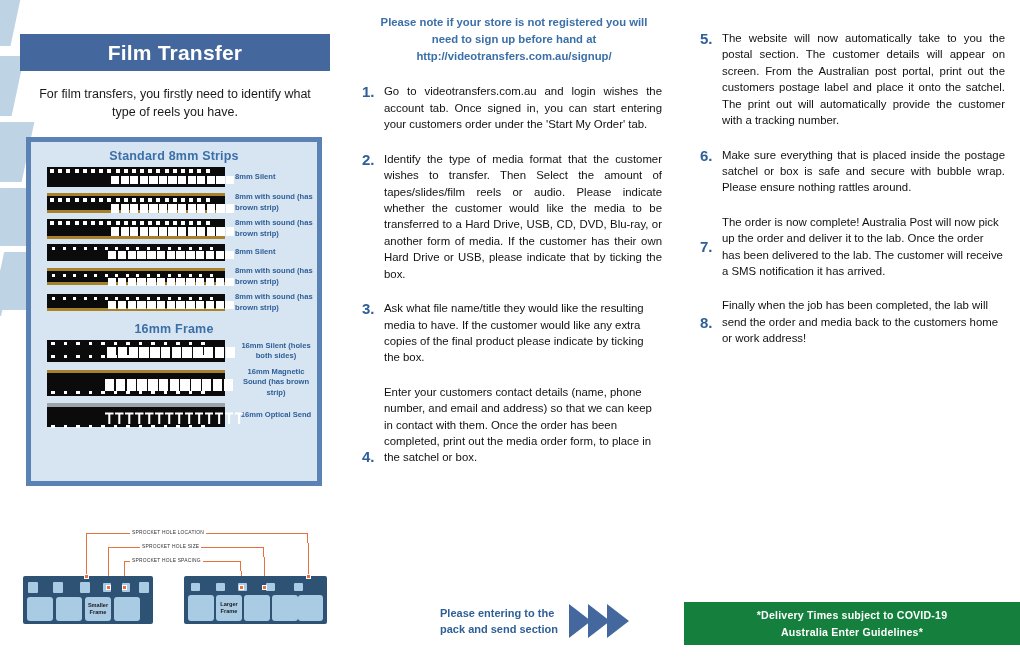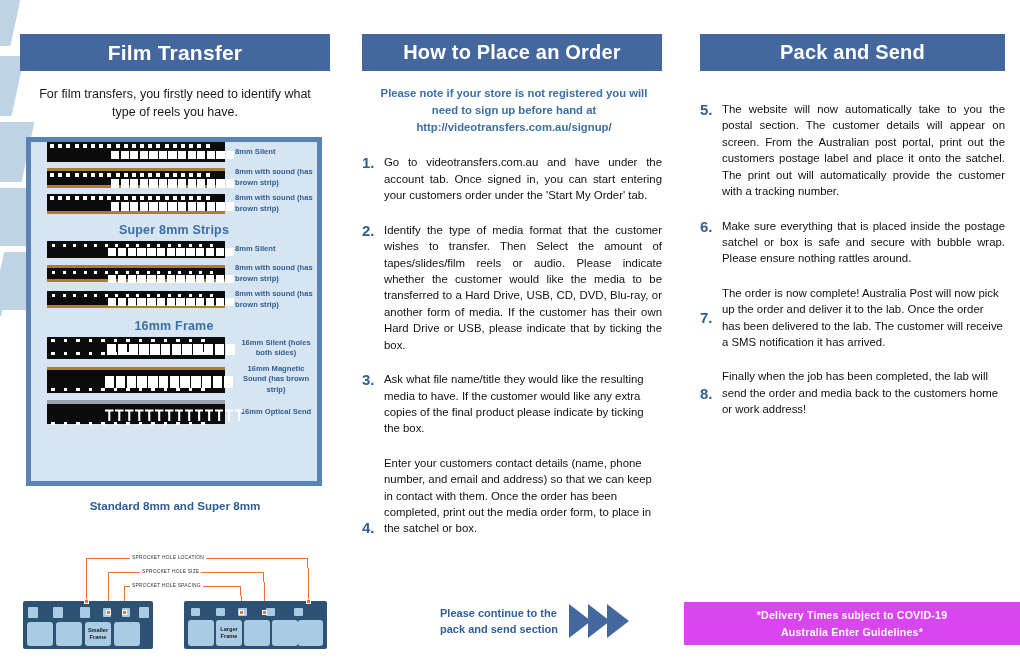--- a/index.html
+++ b/index.html
@@ -109,21 +109,21 @@
   }
   .arrows{display:flex;margin-left:14px;}
   .arrows i{
     width:0;height:0;display:block;
     border-top:17px solid transparent;border-bottom:17px solid transparent;
     border-left:22px solid #44689e;margin-left:-3px;
   }
 
   .covid{
     position:absolute;left:-16px;bottom:15px;width:336px;height:43px;
-    background:#d946ef;color:#fff;font-weight:bold;font-size:10.6px;
+    background:#15803d;color:#fff;font-weight:bold;font-size:10.6px;
     display:flex;flex-direction:column;align-items:center;justify-content:center;
     line-height:1.55;letter-spacing:.2px;text-align:center;
   }
 </style>
 </head>
 <body>
 
 <div class="page">
 
   <div class="deco">
@@ -136,20 +136,21 @@
   </div>
 
   <div class="col col-1">
 
     <div class="banner banner-1">Film Transfer</div>
 
     <div class="intro">For film transfers, you firstly need to identify what type of reels you have.</div>
 
     <div class="film-panel">
 
+      <div class="grp-title">Standard 8mm Strips</div>
       <div class="strip-row">
         <div class="strip-wrap">
           <div class="strip s-std" style="width: 178px; height: 20px;">
               <div class="holes" style="left: 3px; top: 2px;">
                 <span style="width: 4px; height: 4px; margin-right: 4.2px;"></span>
                 <span style="width: 4px; height: 4px; margin-right: 4.2px;"></span>
                 <span style="width: 4px; height: 4px; margin-right: 4.2px;"></span>
                 <span style="width: 4px; height: 4px; margin-right: 4.2px;"></span>
                 <span style="width: 4px; height: 4px; margin-right: 4.2px;"></span>
                 <span style="width: 4px; height: 4px; margin-right: 4.2px;"></span>
@@ -271,21 +272,20 @@
                 <span style="width: 8.2px; height: 8.5px; margin-right: 1.4px;"></span>
                 <span style="width: 8.2px; height: 8.5px; margin-right: 1.4px;"></span>
                 <span style="width: 8.2px; height: 8.5px; margin-right: 1.4px;"></span>
               </div>
             </div>
         </div>
         <div class="strip-label">8mm with sound
 (has brown strip)</div>
       </div>
 
-      <div class="grp-title sub">Super 8mm Strips</div>
       <div class="strip-row">
         <div class="strip-wrap">
           <div class="strip s-sup" style="width: 178px; height: 17px;">
               <div class="holes" style="left: 5px; top: 2.5px;">
                 <span style="width: 3px; height: 3px; margin-right: 7.5px;"></span>
                 <span style="width: 3px; height: 3px; margin-right: 7.5px;"></span>
                 <span style="width: 3px; height: 3px; margin-right: 7.5px;"></span>
                 <span style="width: 3px; height: 3px; margin-right: 7.5px;"></span>
                 <span style="width: 3px; height: 3px; margin-right: 7.5px;"></span>
                 <span style="width: 3px; height: 3px; margin-right: 7.5px;"></span>
@@ -528,21 +528,20 @@
                 <span style="width: 8.6px; height: 12px; margin-right: 1.4px; clip-path: polygon(0px 0px, 100% 0px, 100% 18%, 62% 18%, 62% 100%, 38% 100%, 38% 18%, 0px 18%);"></span>
               </div>
             </div>
         </div>
         <div class="strip-label c">16mm
 Optical Send</div>
       </div>
     </div>
 
     <div class="cmp-title">
-      <div>Standard 8mm and  Super 8mm</div>
     </div>
 
     <div class="cmp-area">
 
       <div class="leader" style="left:66px;top:35px;width:222px;height:10px;border-bottom:none;"></div>
       <div class="leader" style="left:88px;top:49px;width:156px;height:10px;border-bottom:none;"></div>
       <div class="leader" style="left:104px;top:63px;width:117px;height:10px;border-bottom:none;"></div>
 
       <div class="leader" style="left:66px;top:45px;width:1px;height:33px;border:none;border-left:1px solid #e8703a;"></div>
       <div class="leader" style="left:88px;top:59px;width:1px;height:19px;border:none;border-left:1px solid #e8703a;"></div>
@@ -590,56 +589,54 @@
         <div class="frm" style="left:114px;top:19px;width:25px;height:26px;"></div>
       </div>
       <div class="dot" style="left:219px;top:87px;"></div>
       <div class="dot" style="left:242px;top:87px;"></div>
       <div class="dot" style="left:286px;top:76px;"></div>
 
     </div>
   </div>
 
   <div class="col col-2">
-    <div class="banner banner-2">How to Place an Order</div>
 
     <div class="note">Please note if your store is not registered you will need to sign up before hand at http://videotransfers.com.au/signup/</div>
 
     <div class="step">
       <div class="num">1.</div>
-      <div class="body">Go to videotransfers.com.au and have under the account tab. Once signed in, you can start entering your customers order under the 'Start My Order' tab.</div>
+      <div class="body">Go to videotransfers.com.au and login wishes the account tab. Once signed in, you can start entering your customers order under the 'Start My Order' tab.</div>
     </div>
     <div class="step">
       <div class="num">2.</div>
       <div class="body">Identify the type of media format that the customer wishes to transfer. Then Select the amount of tapes/slides/film reels or audio.  Please indicate whether the customer would like the media to be transferred to a Hard Drive, USB, CD, DVD, Blu-ray, or another form of media. If the customer has their own Hard Drive or USB, please indicate that by ticking the box.</div>
     </div>
     <div class="step">
       <div class="num">3.</div>
       <div class="body left">Ask what file name/title they would like the resulting media to have. If the customer would like any extra copies of the final product please indicate by ticking the box.</div>
     </div>
     <div class="step">
       <div class="num low">4.</div>
       <div class="body left">Enter your customers contact details (name, phone number, and email and address) so that we can keep in contact with them. Once the order has been completed, print out the media order form, to place in the satchel or box.</div>
     </div>
 
     <div class="continue">
       <div class="txt">
-        <div>Please continue to the</div>
+        <div>Please entering to the</div>
         <div>pack and send section</div>
       </div>
       <div class="arrows">
         <i></i>
         <i></i>
         <i></i>
       </div>
     </div>
   </div>
 
   <div class="col col-3">
-    <div class="banner banner-3">Pack and Send</div>
 
     <div class="step" style="margin-top:30px;">
       <div class="num">5.</div>
       <div class="body">The website will now automatically take to you the postal section. The customer details will appear on screen. From the Australian post portal, print out the customers postage label and place it onto the satchel. The print out will automatically provide the customer with a tracking number.</div>
     </div>
     <div class="step">
       <div class="num">6.</div>
       <div class="body">Make sure everything that is placed inside the postage satchel or box is safe and secure with bubble wrap. Please ensure nothing rattles around.</div>
     </div>
     <div class="step">

